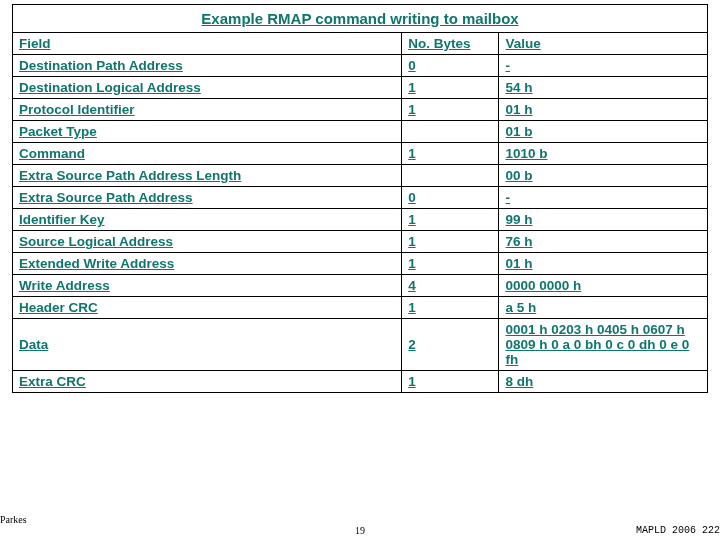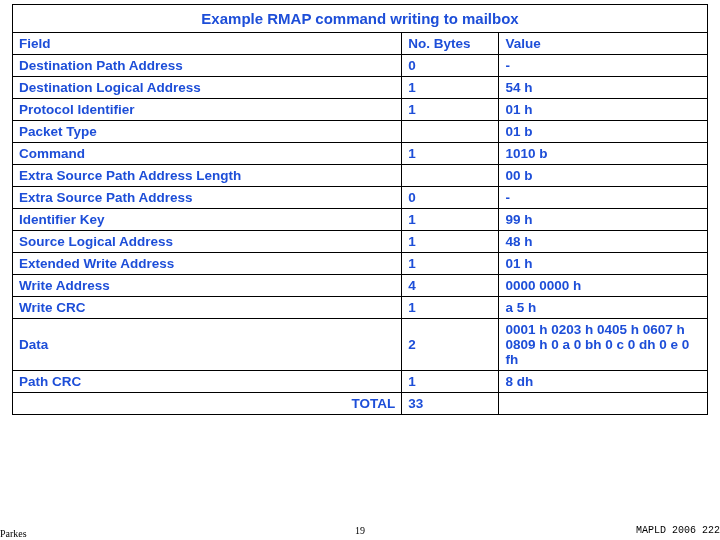--- a/index.html
+++ b/index.html
@@ -23,39 +23,40 @@
     width: 100%;
     table-layout: fixed;
   }
   th, td {
     border: 1.5px solid #000;
     padding: 3px 6px;
     text-align: left;
     vertical-align: middle;
     font-size: 13.5px;
     font-weight: bold;
-    color: #1d4ed8;
+    color: #0f766e;
     overflow: hidden;
+    text-decoration: underline;
   }
   .title-cell {
     text-align: center;
     font-size: 15px;
     padding: 5px 4px;
   }
   col.c-field { width: 56%; }
   col.c-bytes { width: 14%; }
   col.c-value { width: 30%; }
   .total-label {
     text-align: right;
     padding-right: 6px;
   }
   .footer-left {
     position: absolute;
     left: 0px;
-    bottom: 1px;
+    bottom: 15px;
     font-size: 10px;
     font-family: "Times New Roman", serif;
   }
   .footer-right {
     position: absolute;
     right: 0px;
     bottom: 4px;
     font-size: 10px;
     font-family: Liberation Mono, monospace;
   }
@@ -123,51 +124,46 @@
           <td>-</td>
         </tr>
         <tr>
           <td>Identifier Key</td>
           <td>1</td>
           <td>99 h</td>
         </tr>
         <tr>
           <td>Source Logical Address</td>
           <td>1</td>
-          <td>48 h</td>
+          <td>76 h</td>
         </tr>
         <tr>
           <td>Extended Write Address</td>
           <td>1</td>
           <td>01 h</td>
         </tr>
         <tr>
           <td>Write Address</td>
           <td>4</td>
           <td>0000 0000 h</td>
         </tr>
         <tr>
-          <td>Write CRC</td>
+          <td>Header CRC</td>
           <td>1</td>
           <td>a 5 h</td>
         </tr>
         <tr>
           <td>Data</td>
           <td>2</td>
           <td>0001 h 0203 h 0405 h 0607 h 0809 h 0 a 0 bh 0 c 0 dh 0 e 0 fh</td>
         </tr>
         <tr>
-          <td>Path CRC</td>
+          <td>Extra CRC</td>
           <td>1</td>
           <td>8 dh</td>
-        </tr>
-        <tr>
-          <td class="total-label">TOTAL</td>
-          <td>33</td>
-          <td></td>
         </tr>
       </tbody>
   </table>
 </div>
 
 <div class="footer-left">Parkes</div>
 <div class="footer-mid">19</div>
 <div class="footer-right">MAPLD 2006 222</div>
 
 </body></html>

